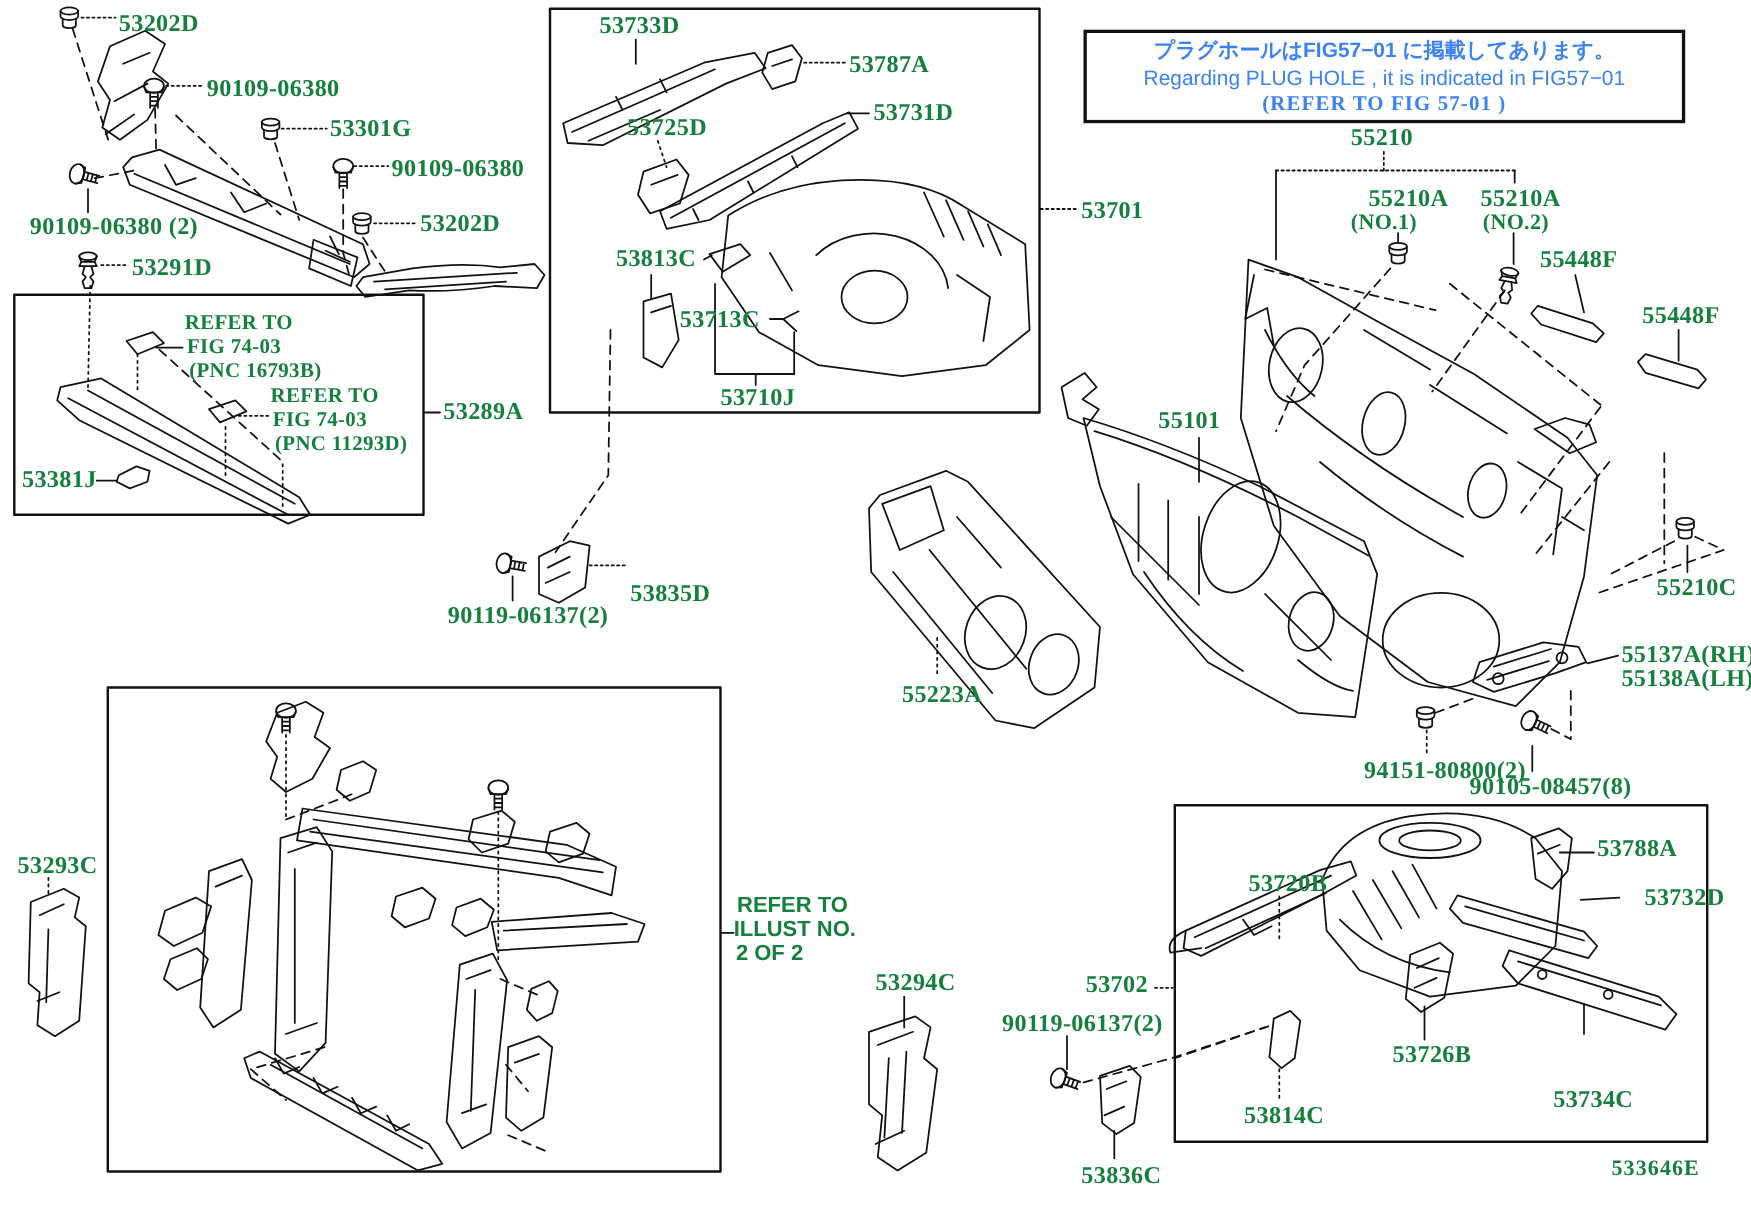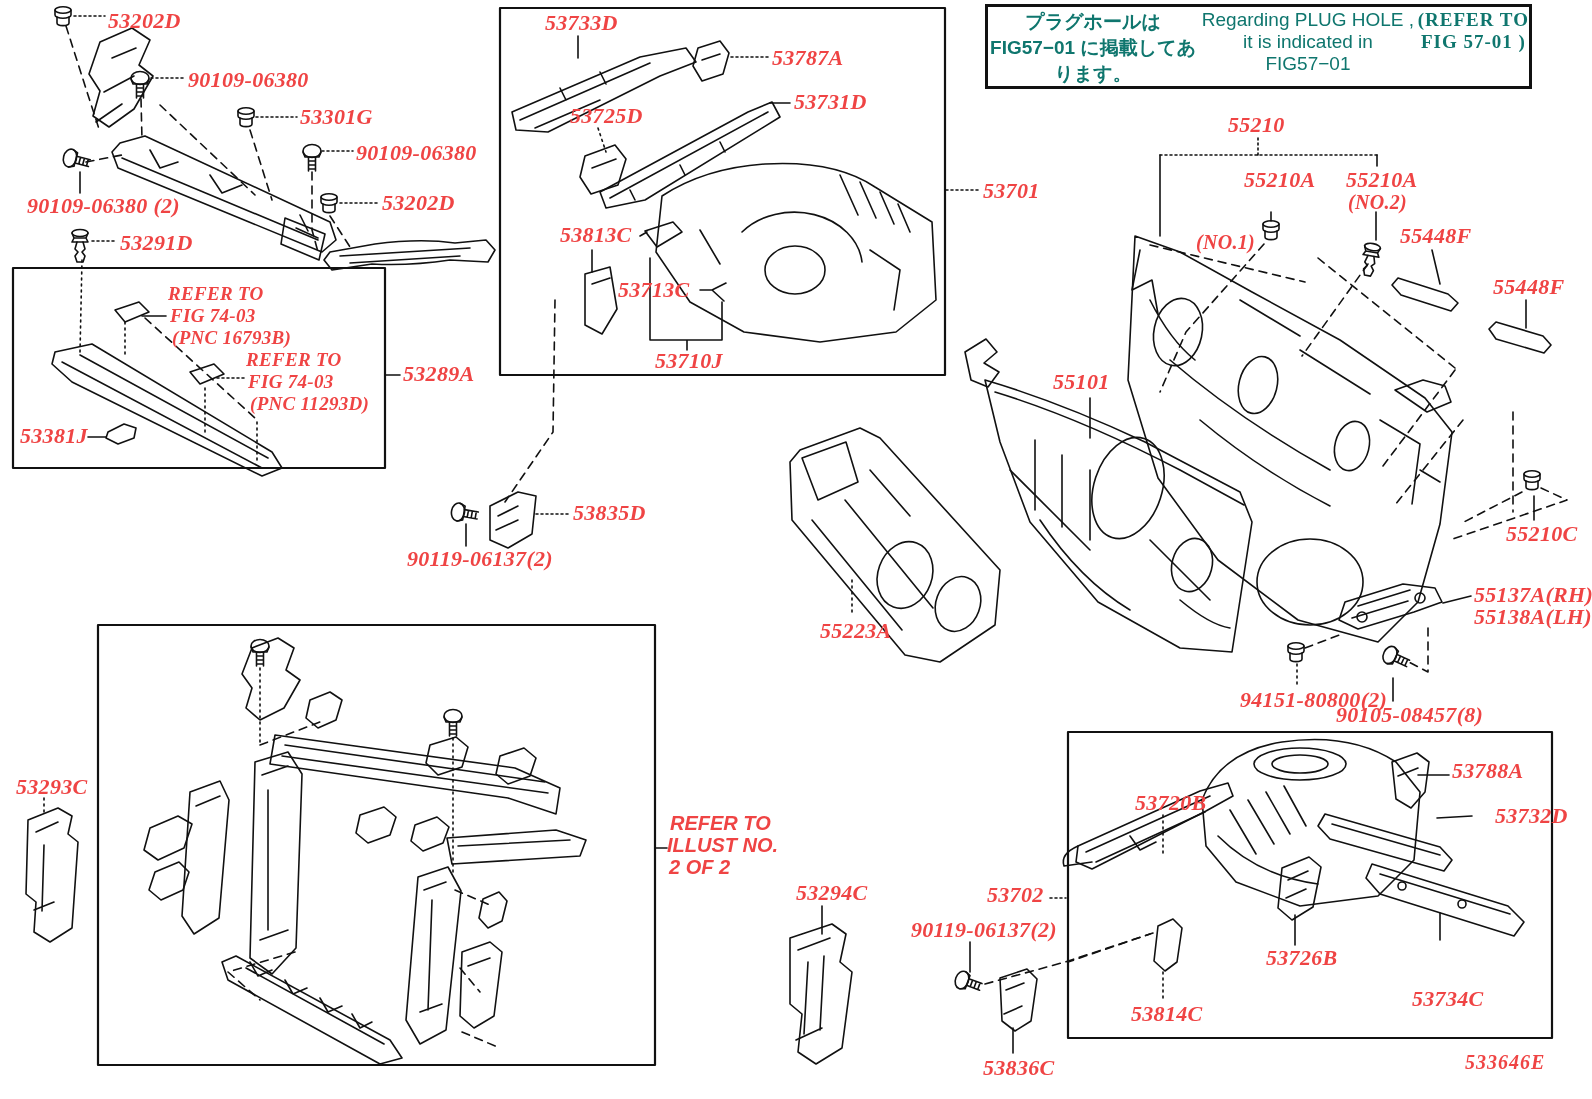--- a/index.html
+++ b/index.html
@@ -1,27 +1,27 @@
 <!DOCTYPE html>
 <html><head>
 <meta charset="utf-8">
 <style>
   html,body{margin:0;padding:0;background:#ffffff;}
   #canvas{position:relative;width:1592px;height:1099px;background:#ffffff;overflow:hidden;
           font-family:"Liberation Serif",serif;}
   #art{position:absolute;left:0;top:0;}
-  .lbl{position:absolute;white-space:pre;color:#ef4444;font-weight:bold;
-       font-family:"Liberation Serif",serif;font-size:22px;line-height:1;letter-spacing:0.3px;font-style:italic;}
+  .lbl{position:absolute;white-space:pre;color:#15803d;font-weight:bold;
+       font-family:"Liberation Serif",serif;font-size:22px;line-height:1;letter-spacing:0.3px;}
   .lbl.refer{font-size:19px;}
   .lbl.sub{font-size:20px;}
   .lbl.refer3{font-family:"Liberation Sans",sans-serif;font-size:20px;letter-spacing:0;}
   .lbl.fig{font-size:20px;letter-spacing:1px;}
-  .notebox{position:absolute;left:985px;top:4px;width:547px;height:85px;
-           border:3px solid #111;box-sizing:border-box;text-align:center;color:#0f766e;
-           display:flex;flex-direction:row;justify-content:space-evenly;padding:2px 0;}
+  .notebox{position:absolute;left:985px;top:27px;width:547px;height:85px;
+           border:3px solid #111;box-sizing:border-box;text-align:center;color:#3b82f6;
+           display:flex;flex-direction:column;justify-content:space-evenly;padding:2px 0;}
   .notebox .jp{font-weight:bold;font-size:19px;font-family:"Liberation Sans",sans-serif;}
   .notebox .en{font-weight:normal;font-size:19px;font-family:"Liberation Sans",sans-serif;}
   .notebox .rf{font-weight:bold;font-size:19px;font-family:"Liberation Serif",serif;letter-spacing:1px;}
 </style>
 </head>
 <body>
 
 <div id="canvas">
 
 <svg id="art" width="1592" height="1099" viewBox="0 0 1592 1099" fill="none" stroke="#111" stroke-width="1.6" stroke-linejoin="round" stroke-linecap="round">
@@ -323,28 +323,28 @@
       <div class="lbl part" style="left: 545px; top: 12px;">53733D</div>
       <div class="lbl part" style="left: 772px; top: 47px;">53787A</div>
       <div class="lbl part" style="left: 794px; top: 91px;">53731D</div>
       <div class="lbl part" style="left: 570px; top: 105px;">53725D</div>
       <div class="lbl part" style="left: 560px; top: 224px;">53813C</div>
       <div class="lbl part" style="left: 618px; top: 279px;">53713C</div>
       <div class="lbl part" style="left: 655px; top: 350px;">53710J</div>
       <div class="lbl part" style="left: 983px; top: 180px;">53701</div>
       <div class="lbl part" style="left: 1228px; top: 114px;">55210</div>
       <div class="lbl part" style="left: 1244px; top: 169px;">55210A</div>
-      <div class="lbl sub" style="left: 1196px; top: 192px; margin-top: 40px;">(NO.1)</div>
+      <div class="lbl sub" style="left: 1228px; top: 192px;">(NO.1)</div>
       <div class="lbl part" style="left: 1346px; top: 169px;">55210A</div>
       <div class="lbl sub" style="left: 1348px; top: 192px;">(NO.2)</div>
       <div class="lbl part" style="left: 1400px; top: 225px;">55448F</div>
       <div class="lbl part" style="left: 1493px; top: 276px;">55448F</div>
       <div class="lbl part" style="left: 1053px; top: 371px;">55101</div>
       <div class="lbl part" style="left: 820px; top: 620px;">55223A</div>
-      <div class="lbl part" style="left: 573px; top: 502px;">53835D</div>
+      <div class="lbl part" style="left: 573px; top: 528px;">53835D</div>
       <div class="lbl part" style="left: 407px; top: 548px;">90119-06137(2)</div>
       <div class="lbl part" style="left: 1506px; top: 523px;">55210C</div>
       <div class="lbl part" style="left: 1474px; top: 584px;">55137A(RH)</div>
       <div class="lbl part" style="left: 1474px; top: 606px;">55138A(LH)</div>
       <div class="lbl part" style="left: 1240px; top: 689px;">94151-80800(2)</div>
       <div class="lbl part" style="left: 1336px; top: 704px;">90105-08457(8)</div>
       <div class="lbl part" style="left: 16px; top: 776px;">53293C</div>
       <div class="lbl refer3" style="left: 670px; top: 813px;">REFER TO</div>
       <div class="lbl refer3" style="left: 667px; top: 835px;">ILLUST NO.</div>
       <div class="lbl refer3" style="left: 669px; top: 857px;">2 OF 2</div>

